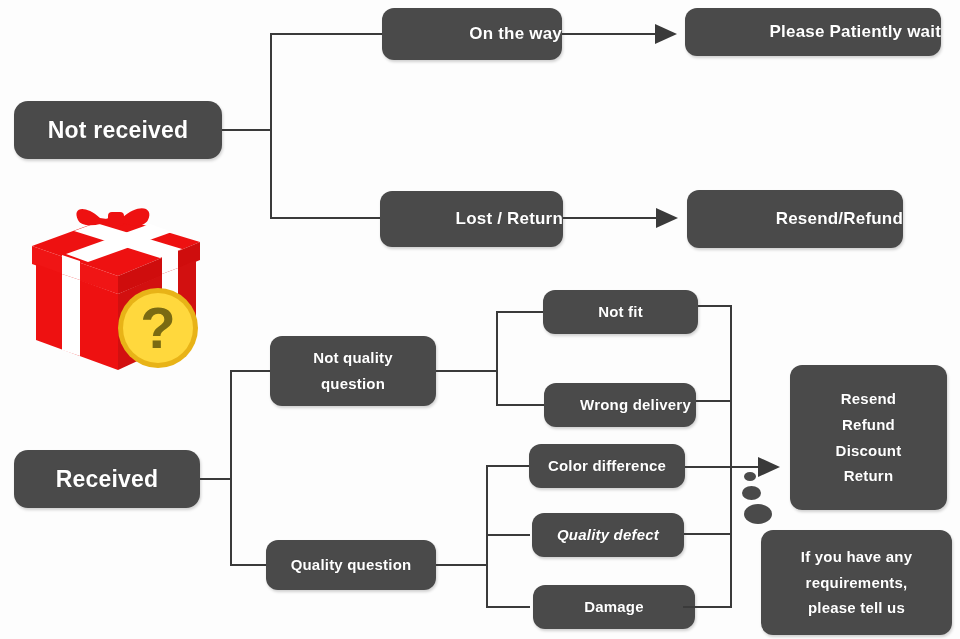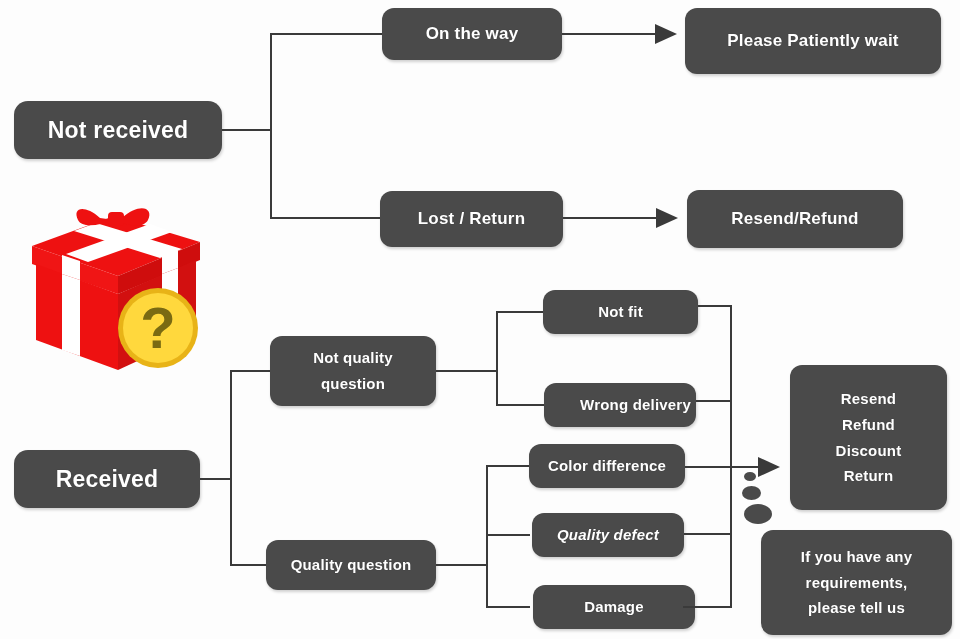--- a/index.html
+++ b/index.html
@@ -27,21 +27,21 @@
     justify-content: center;
     text-align: center;
     font-weight: bold;
     letter-spacing: 0.2px;
     text-shadow: 0 0 1px rgba(0,0,0,0.35);
     box-shadow: 1px 2px 3px rgba(0,0,0,0.18);
     line-height: 1.05;
   }
   .node .ln { display: block; }
   .node.big { font-size: 23px; border-radius: 14px; text-align: right; }
-  .node.med { font-size: 17px; }
+  .node.med { font-size: 17px; align-items: flex-end; }
   .node.sml { font-size: 15px; }
   .node.multi .ln { margin: 5px 0; }
 
   .wire {
     position: absolute;
     background: #3a3a3a;
   }
   .wire.h { height: 2px; }
   .wire.v { width: 2px; }
 
@@ -76,21 +76,21 @@
     <span class="ln">On the way</span>
   </div>
 
   <div class="node med" style="left:380px; top:191px; width:183px; height:56px;">
     <span class="ln">Lost / Return</span>
   </div>
 
   <div class="wire h" style="left:562px; top:33px; width:110px;"></div>
   <div class="arrowhead" style="left:655px; top:24px; border-top:10px solid transparent; border-bottom:10px solid transparent; border-left:22px solid #3a3a3a;"></div>
 
-  <div class="node med" style="left:685px; top:8px; width:256px; height:66px;">
+  <div class="node med" style="left:685px; top:8px; width:256px; height:48px;">
     <span class="ln">Please Patiently wait</span>
   </div>
 
   <div class="wire h" style="left:563px; top:217px; width:110px;"></div>
   <div class="arrowhead" style="left:656px; top:208px; border-top:10px solid transparent; border-bottom:10px solid transparent; border-left:22px solid #3a3a3a;"></div>
 
   <div class="node med" style="left:687px; top:190px; width:216px; height:58px;">
     <span class="ln">Resend/Refund</span>
   </div>
 

